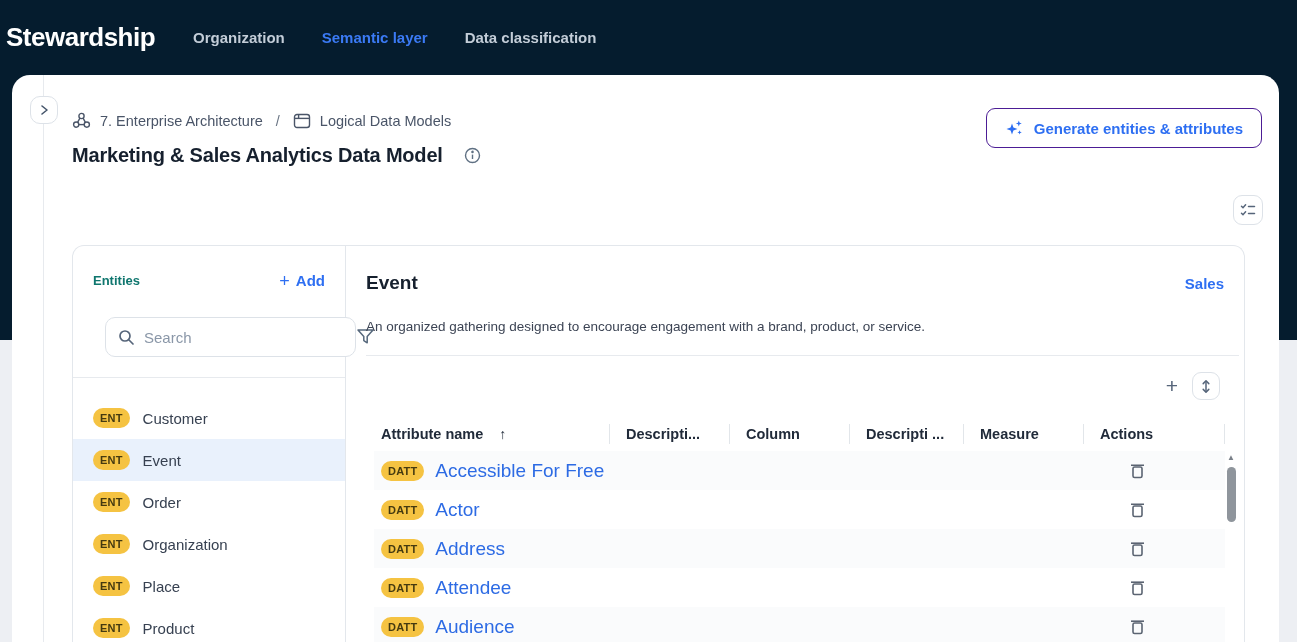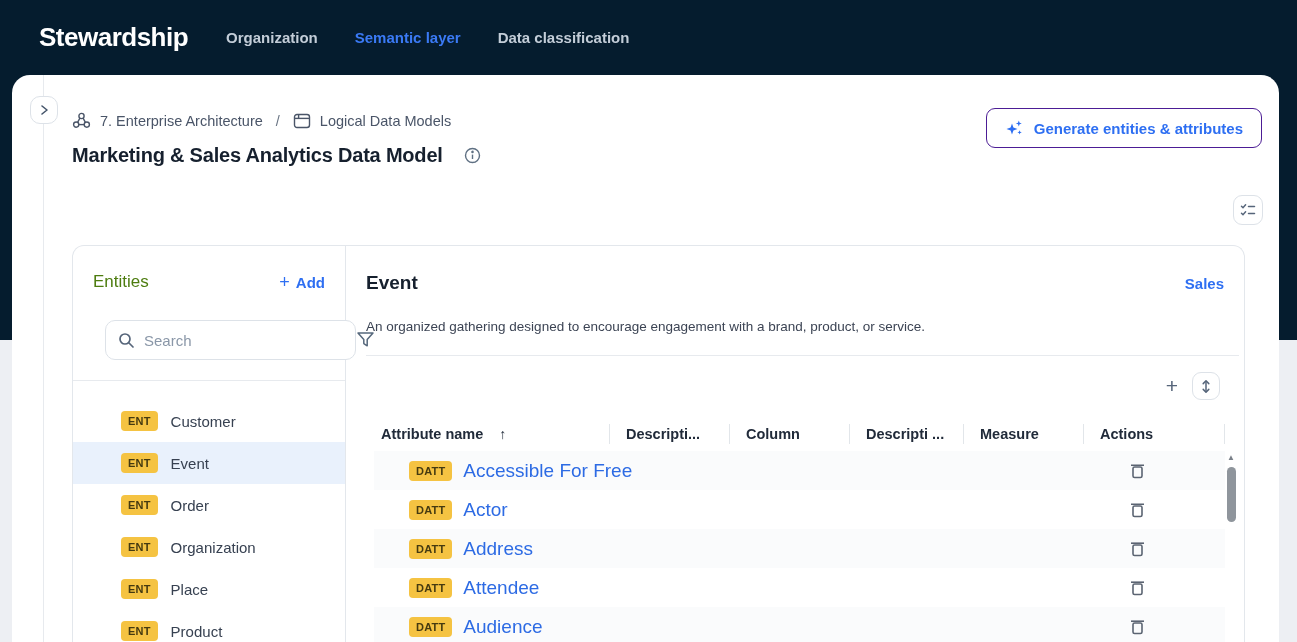--- a/index.html
+++ b/index.html
@@ -2,21 +2,21 @@
 <html><head>
 <meta charset="utf-8">
 <style>
   * { margin:0; padding:0; box-sizing:border-box; }
   html,body { width:1297px; height:642px; overflow:hidden; }
   body { font-family:"Liberation Sans", sans-serif; background:#edeff3; position:relative; }
 
   
   .navy-band { position:absolute; top:0; left:0; width:1297px; height:340px; background:#051c2e; }
 
-  .topbar { position:absolute; top:0; left:0; right:4px; height:75px; display:flex; align-items:center; z-index:5;padding-left:33px; }
+  .topbar { position:absolute; top:0; left:0; right:4px; height:75px; display:flex; align-items:center; z-index:5; }
   .brand { color:#ffffff; font-size:26px; font-weight:bold; letter-spacing:-0.5px; margin-left:6px; }
   .nav-tabs { display:flex; align-items:center; margin-left:38px; gap:37px; }
   .nav-tab { color:#c3cdd8; font-size:15px; font-weight:600; cursor:pointer; }
   .nav-tab.active { color:#3b7af5; }
 
   
   .content-card { position:absolute; top:75px; left:12px; width:1267px; height:567px;
                   background:#ffffff; border-radius:18px 18px 0 0; z-index:2; }
   .content-card::before { content:''; position:absolute; left:31px; top:0; bottom:0; width:1px; background:#e7eaee; }
 
@@ -41,35 +41,35 @@
                    display:flex; align-items:center; justify-content:center; cursor:pointer; }
 
   
   .workspace { position:absolute; left:60px; right:34px; top:170px; bottom:0;
                border:1px solid #e3e7ec; border-bottom:none; border-radius:12px 12px 0 0;
                background:#fff; display:flex; overflow:hidden; }
 
   
   .entities-panel { width:273px; flex-shrink:0; border-right:1px solid #e3e7ec; }
   .ep-header { display:flex; align-items:center; justify-content:space-between; padding:26px 20px 0 20px; }
-  .ep-title { font-size:17px; font-weight:normal; color:#4d7c0f; }
+  .ep-title { font-size:13px; font-weight:bold; color:#0f766e; }
   .add-link { display:flex; align-items:center; gap:6px; color:#2e6ff2; font-size:15px; font-weight:600; cursor:pointer; }
   .add-plus { font-size:18px; font-weight:400; line-height:14px; }
   .ep-search-row { display:flex; align-items:center; margin:28px 14px 0 20px;padding-left:12px; }
   .search-box { flex:1; height:40px; border:1px solid #dde2e8; border-radius:10px;
                 display:flex; align-items:center; padding:0 12px; gap:9px; background:#fff; }
   .search-box input { border:none; outline:none; flex:1; font-size:15px; color:#333;
                       font-family:"Liberation Sans", sans-serif; background:transparent; }
   .search-box input::placeholder { color:#8a97a8; }
   .ep-divider { margin-top:20px; border-top:1px solid #e7eaee; }
   .ep-list { padding-top:19px; }
   .ent-row { height:42px; display:flex; align-items:center; padding-left:20px; gap:13px; cursor:pointer; }
   .ent-row.selected { background:#e9f1fc; }
   .badge { background:#f5c342; color:#453a10; font-size:11px; font-weight:bold;
-           padding:4px 7px; border-radius:4px; letter-spacing:0.2px;margin-left:28px; }
+           padding:4px 7px; border-radius:10px; letter-spacing:0.2px; }
   .ent-name { font-size:15px; color:#374151; }
 
   
   .detail-panel { flex:1; position:relative; }
   .dp-header { display:flex; align-items:center; justify-content:space-between; padding:26px 20px 0 20px; }
   .dp-title { font-size:19px; font-weight:bold; color:#16202e; }
   .delete-link { color:#2e6ff2; font-size:15px; font-weight:600; cursor:pointer; }
   .dp-desc { margin:24px 20px 0 20px; font-size:13.5px; color:#3c4454; line-height:18px; }
   .dp-divider { margin:19px 5px 0 20px; border-top:1px solid #e7eaee; }
   .dp-controls { display:flex; align-items:center; justify-content:flex-end; gap:14px; padding:16px 24px 0 0; }

